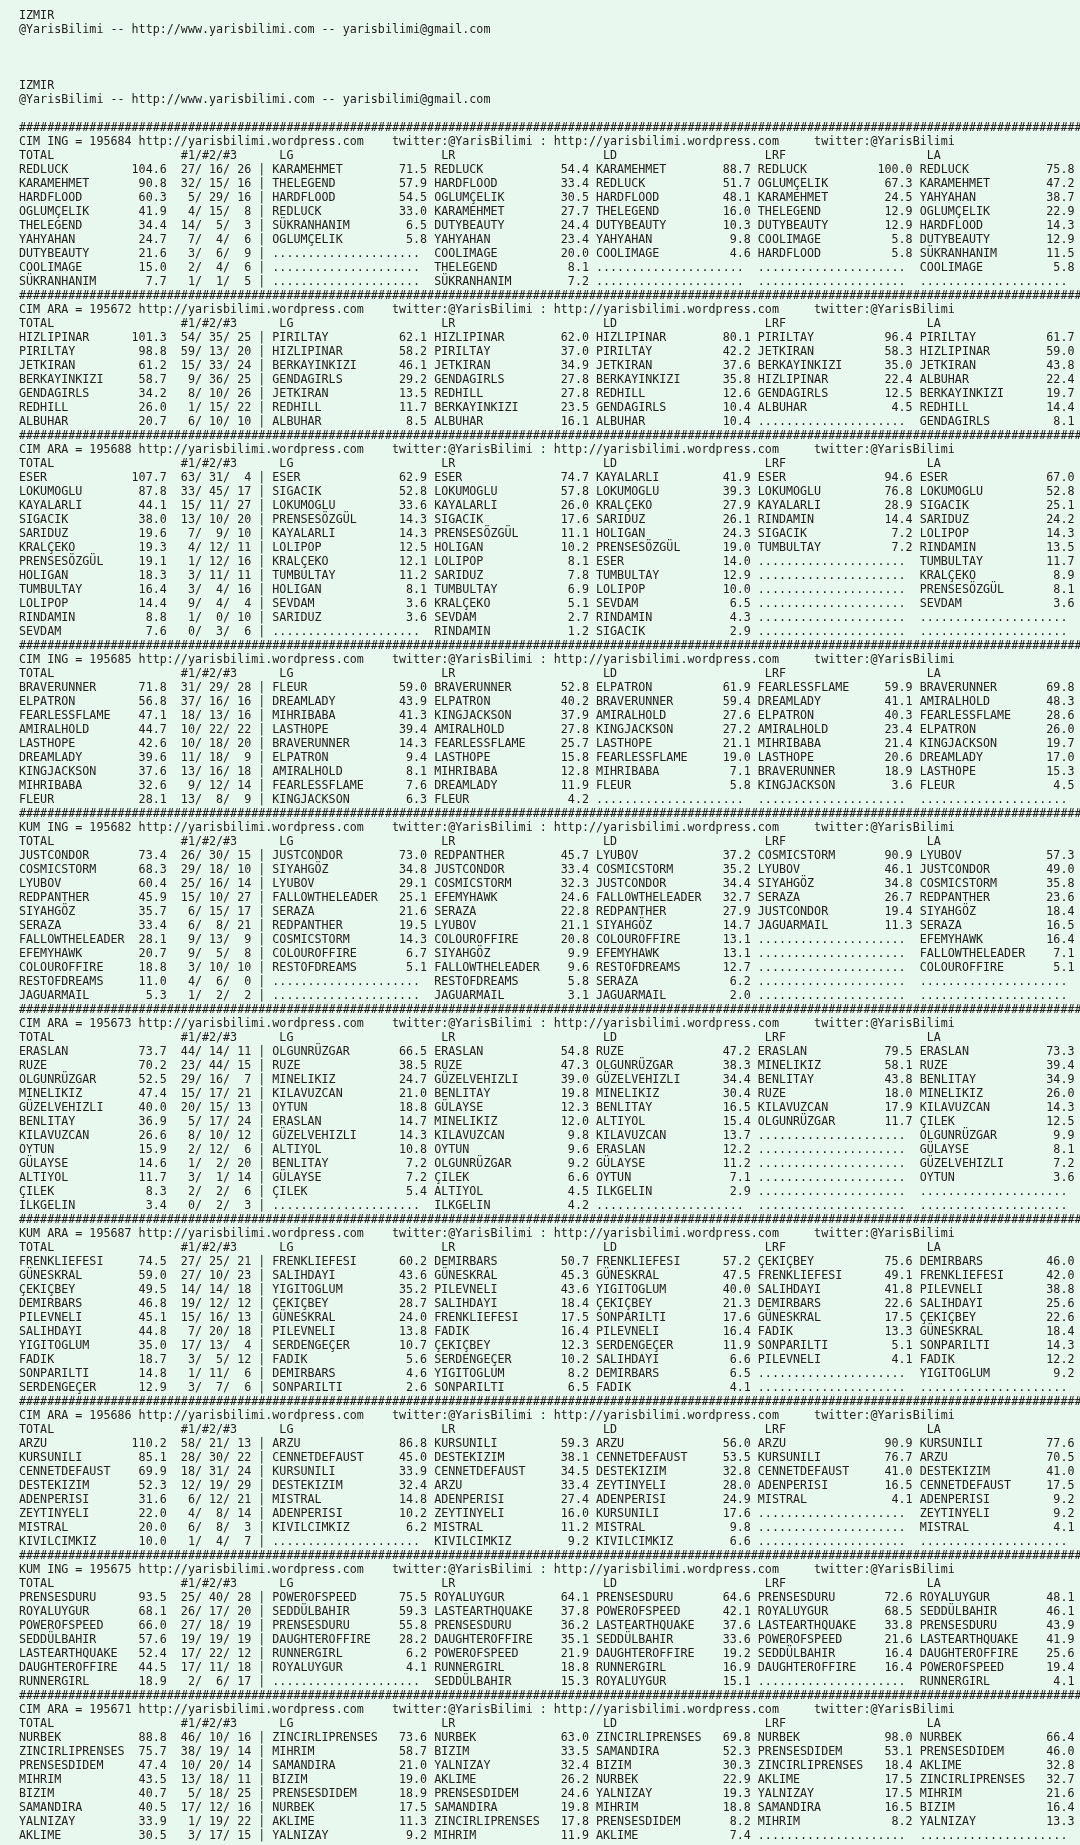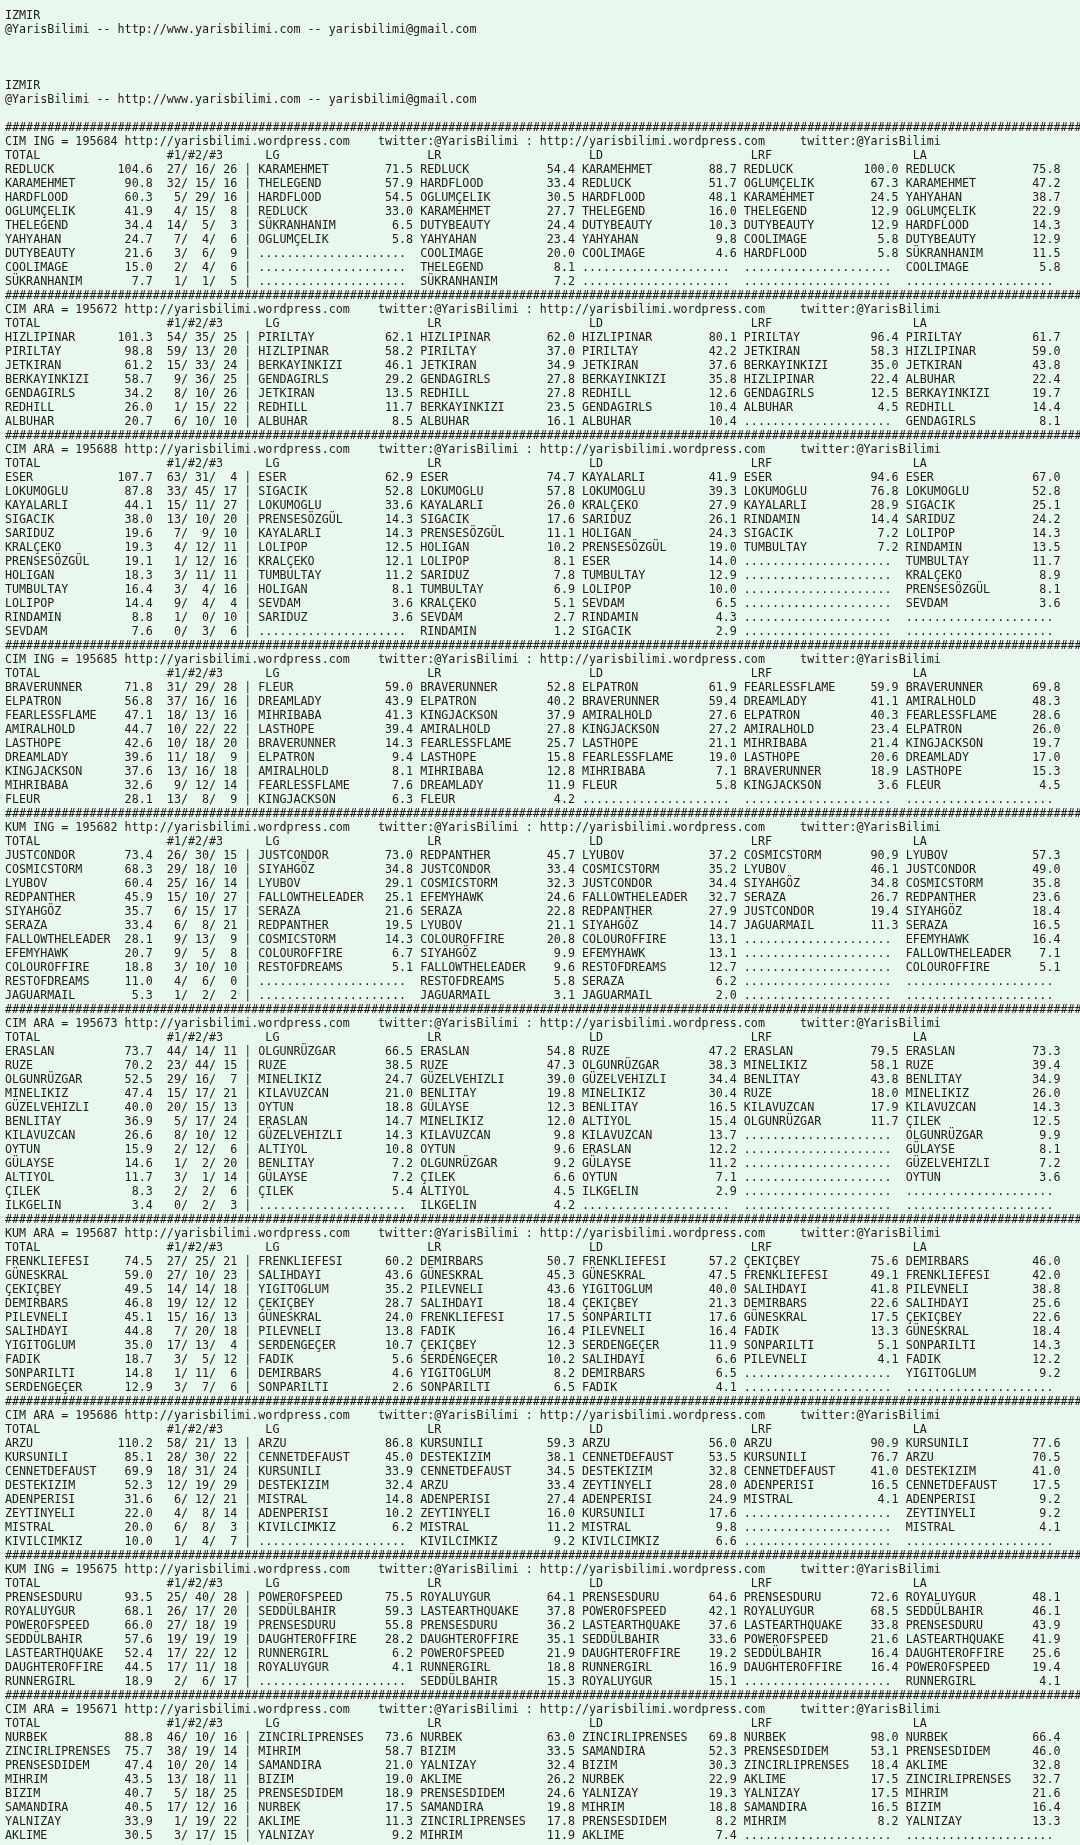--- a/index.html
+++ b/index.html
@@ -2,21 +2,21 @@
 <html><head>
 <meta charset="utf-8">
 <style>
   html,body{margin:0;padding:0;}
   body{
     width:1080px;height:1845px;
     background:#e9f8ef;
     overflow:hidden;
     font-family:"DejaVu Sans Mono","Liberation Mono",monospace;
   }
-  .page{padding:8px 0 0 5px;}
+  .page{padding:8px 0 0 19px;}
   pre.mono{
     margin:0;
     font-family:"DejaVu Sans Mono","Liberation Mono",monospace;
     font-size:11.7px;
     line-height:14px;
     color:#202020;
     white-space:pre;
   }
 </style>
 </head>

